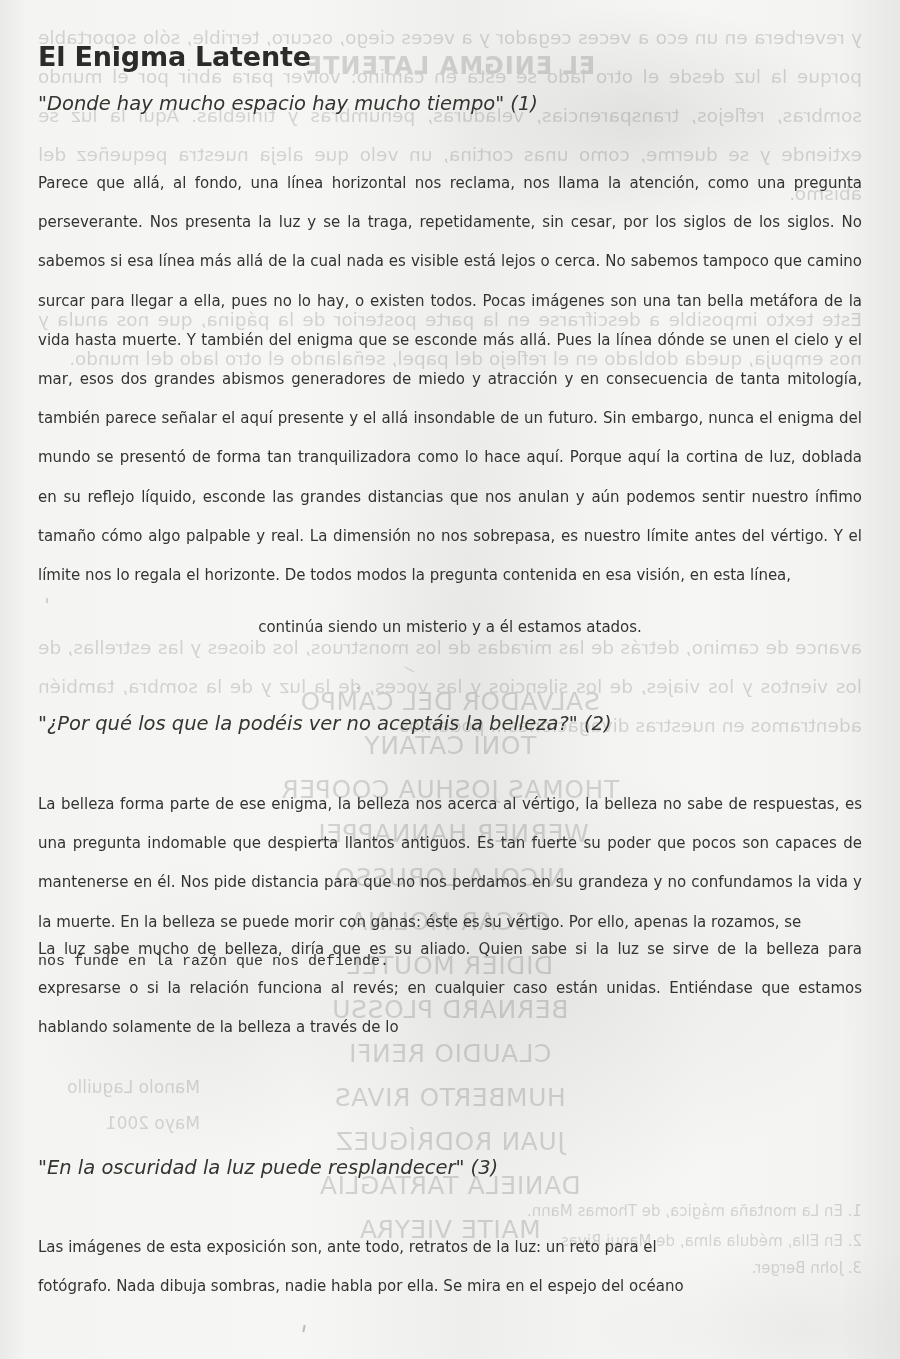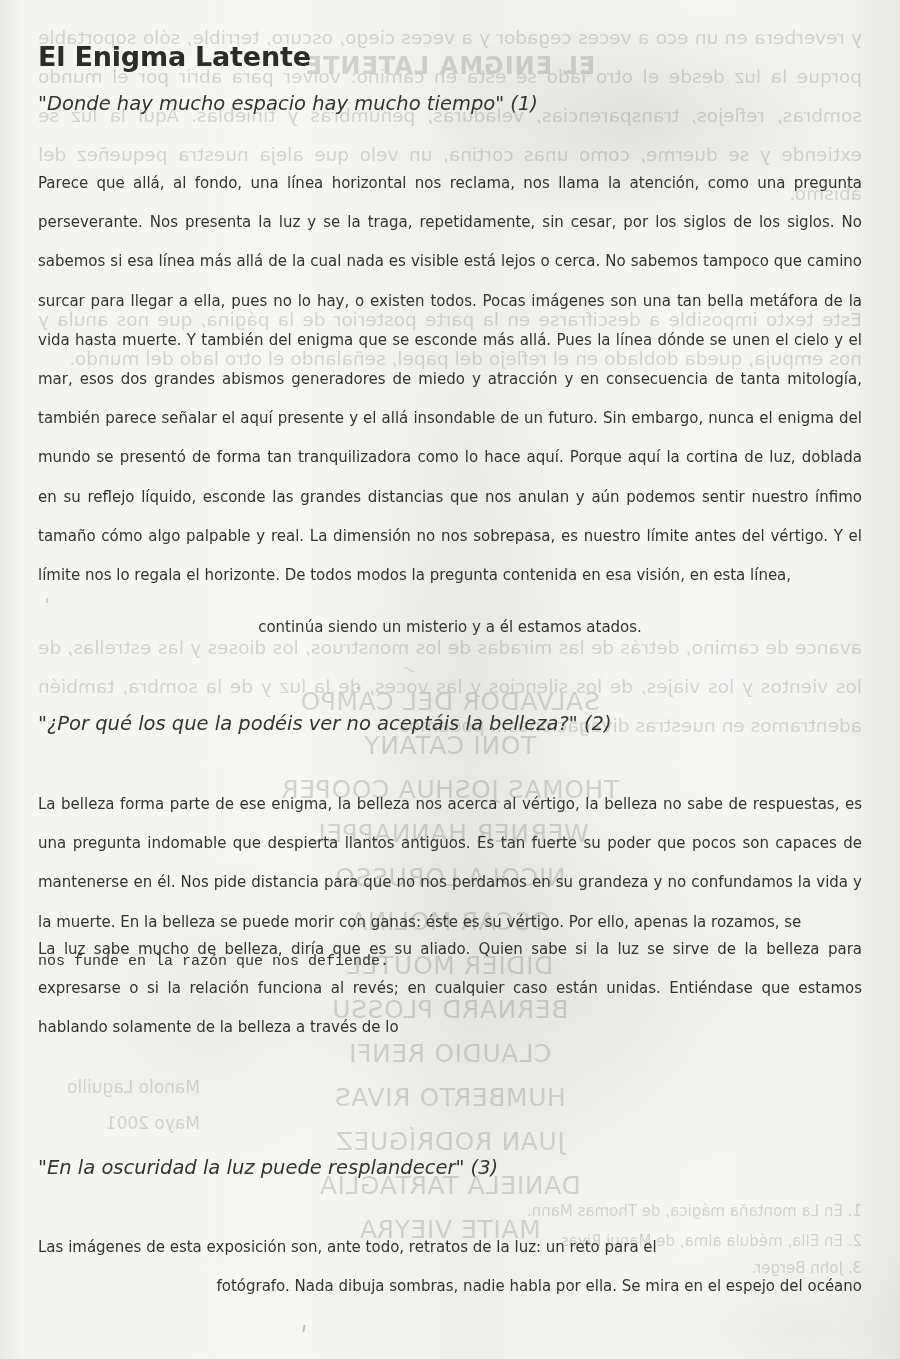--- a/index.html
+++ b/index.html
@@ -182,20 +182,20 @@
     <div class="quote" style="top:712px;">"¿Por qué los que la podéis ver no aceptáis la belleza?" (2)</div>
 
     <div class="para" style="top:785px;">La belleza forma parte de ese enigma, la belleza nos acerca al vértigo, la belleza no sabe de respuestas, es una pregunta indomable que despierta llantos antiguos. Es tan fuerte su poder que pocos son capaces de mantenerse en él. Nos pide distancia para que no nos perdamos en su grandeza y no confundamos la vida y la muerte. En la belleza se puede morir con ganas: éste es su vértigo. Por ello, apenas la rozamos, se</div>
     <div class="para" style="top:942px; text-align:left;font-family:Liberation Mono, monospace;">nos funde en la razón que nos defiende.</div>
 
     <div class="para" style="top:930px;">La luz sabe mucho de belleza, diría que es su aliado. Quien sabe si la luz se sirve de la belleza para expresarse o si la relación funciona al revés; en cualquier caso están unidas. Entiéndase que estamos hablando solamente de la belleza a través de lo</div>
 
     <div class="quote" style="top:1156px;">"En la oscuridad la luz puede resplandecer" (3)</div>
 
     <div class="para" style="top:1228px;">Las imágenes de esta exposición son, ante todo, retratos de la luz: un reto para el</div>
-    <div class="para" style="top:1267px; text-align:right;">fotógrafo. Nada dibuja sombras, nadie habla por ella. Se mira en el espejo del océano</div>
+    <div class="para" style="top:1267px; text-align:left;">fotógrafo. Nada dibuja sombras, nadie habla por ella. Se mira en el espejo del océano</div>
   </div>
 
   <div class="speck" style="left:303px; top:1325px; width:2px; height:7px; transform:rotate(12deg);"></div>
   <div class="speck" style="left:357px; top:687px;  width:2px; height:2px;"></div>
   <div class="speck" style="left:404px; top:669px;  width:11px; height:1px; transform:rotate(28deg); opacity:.38;"></div>
   <div class="speck" style="left:46px;  top:598px;  width:2px; height:5px; opacity:.35;"></div>
 </div>
 
 </body></html>

